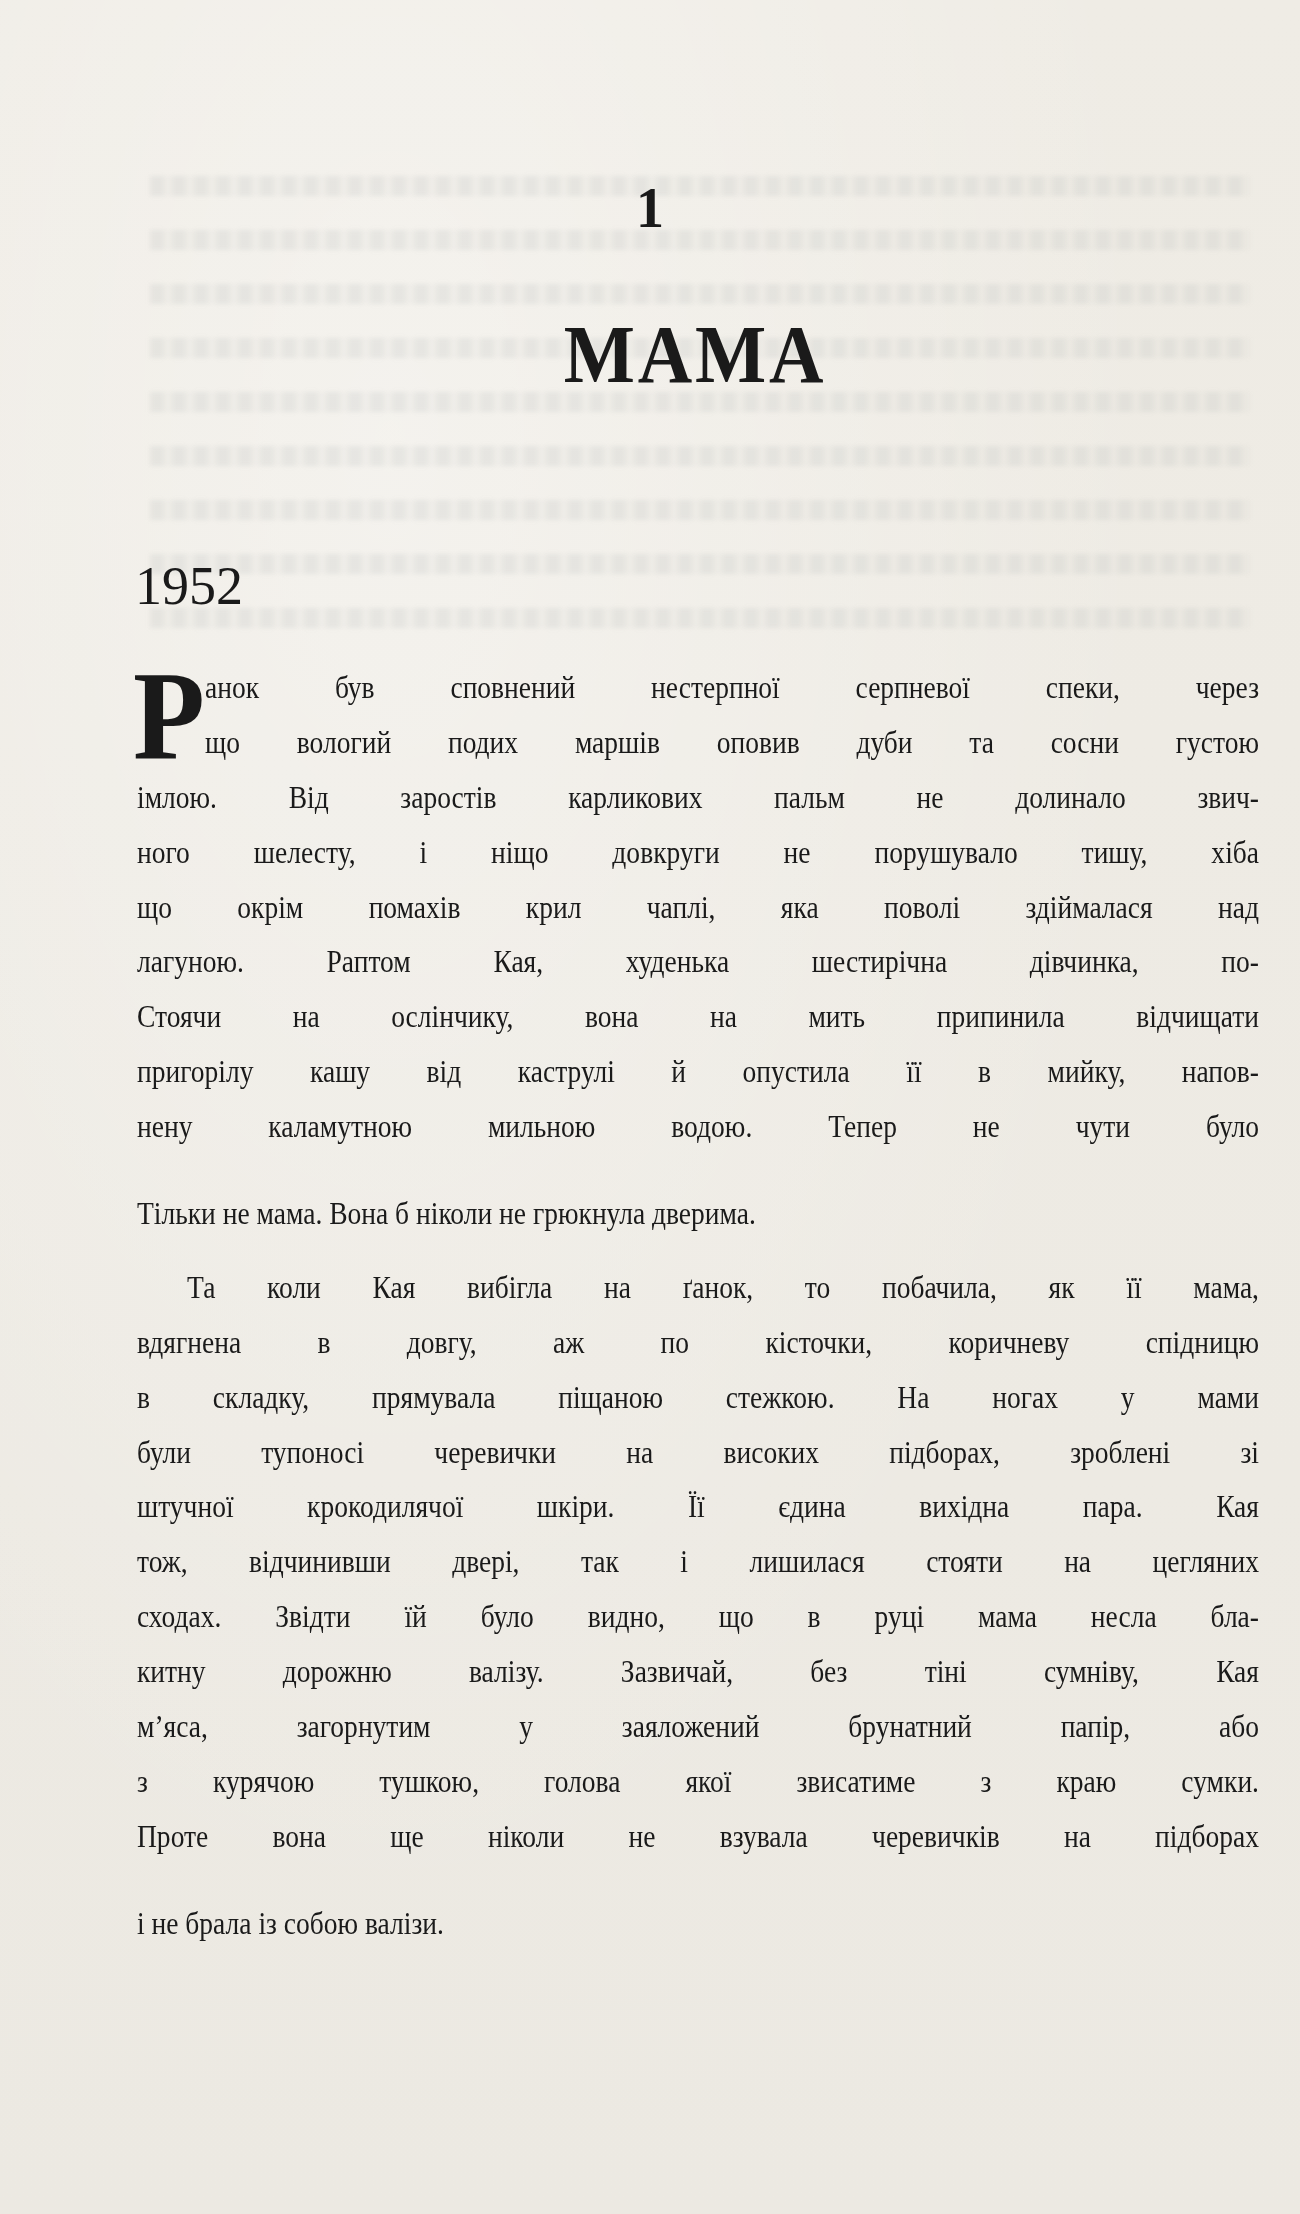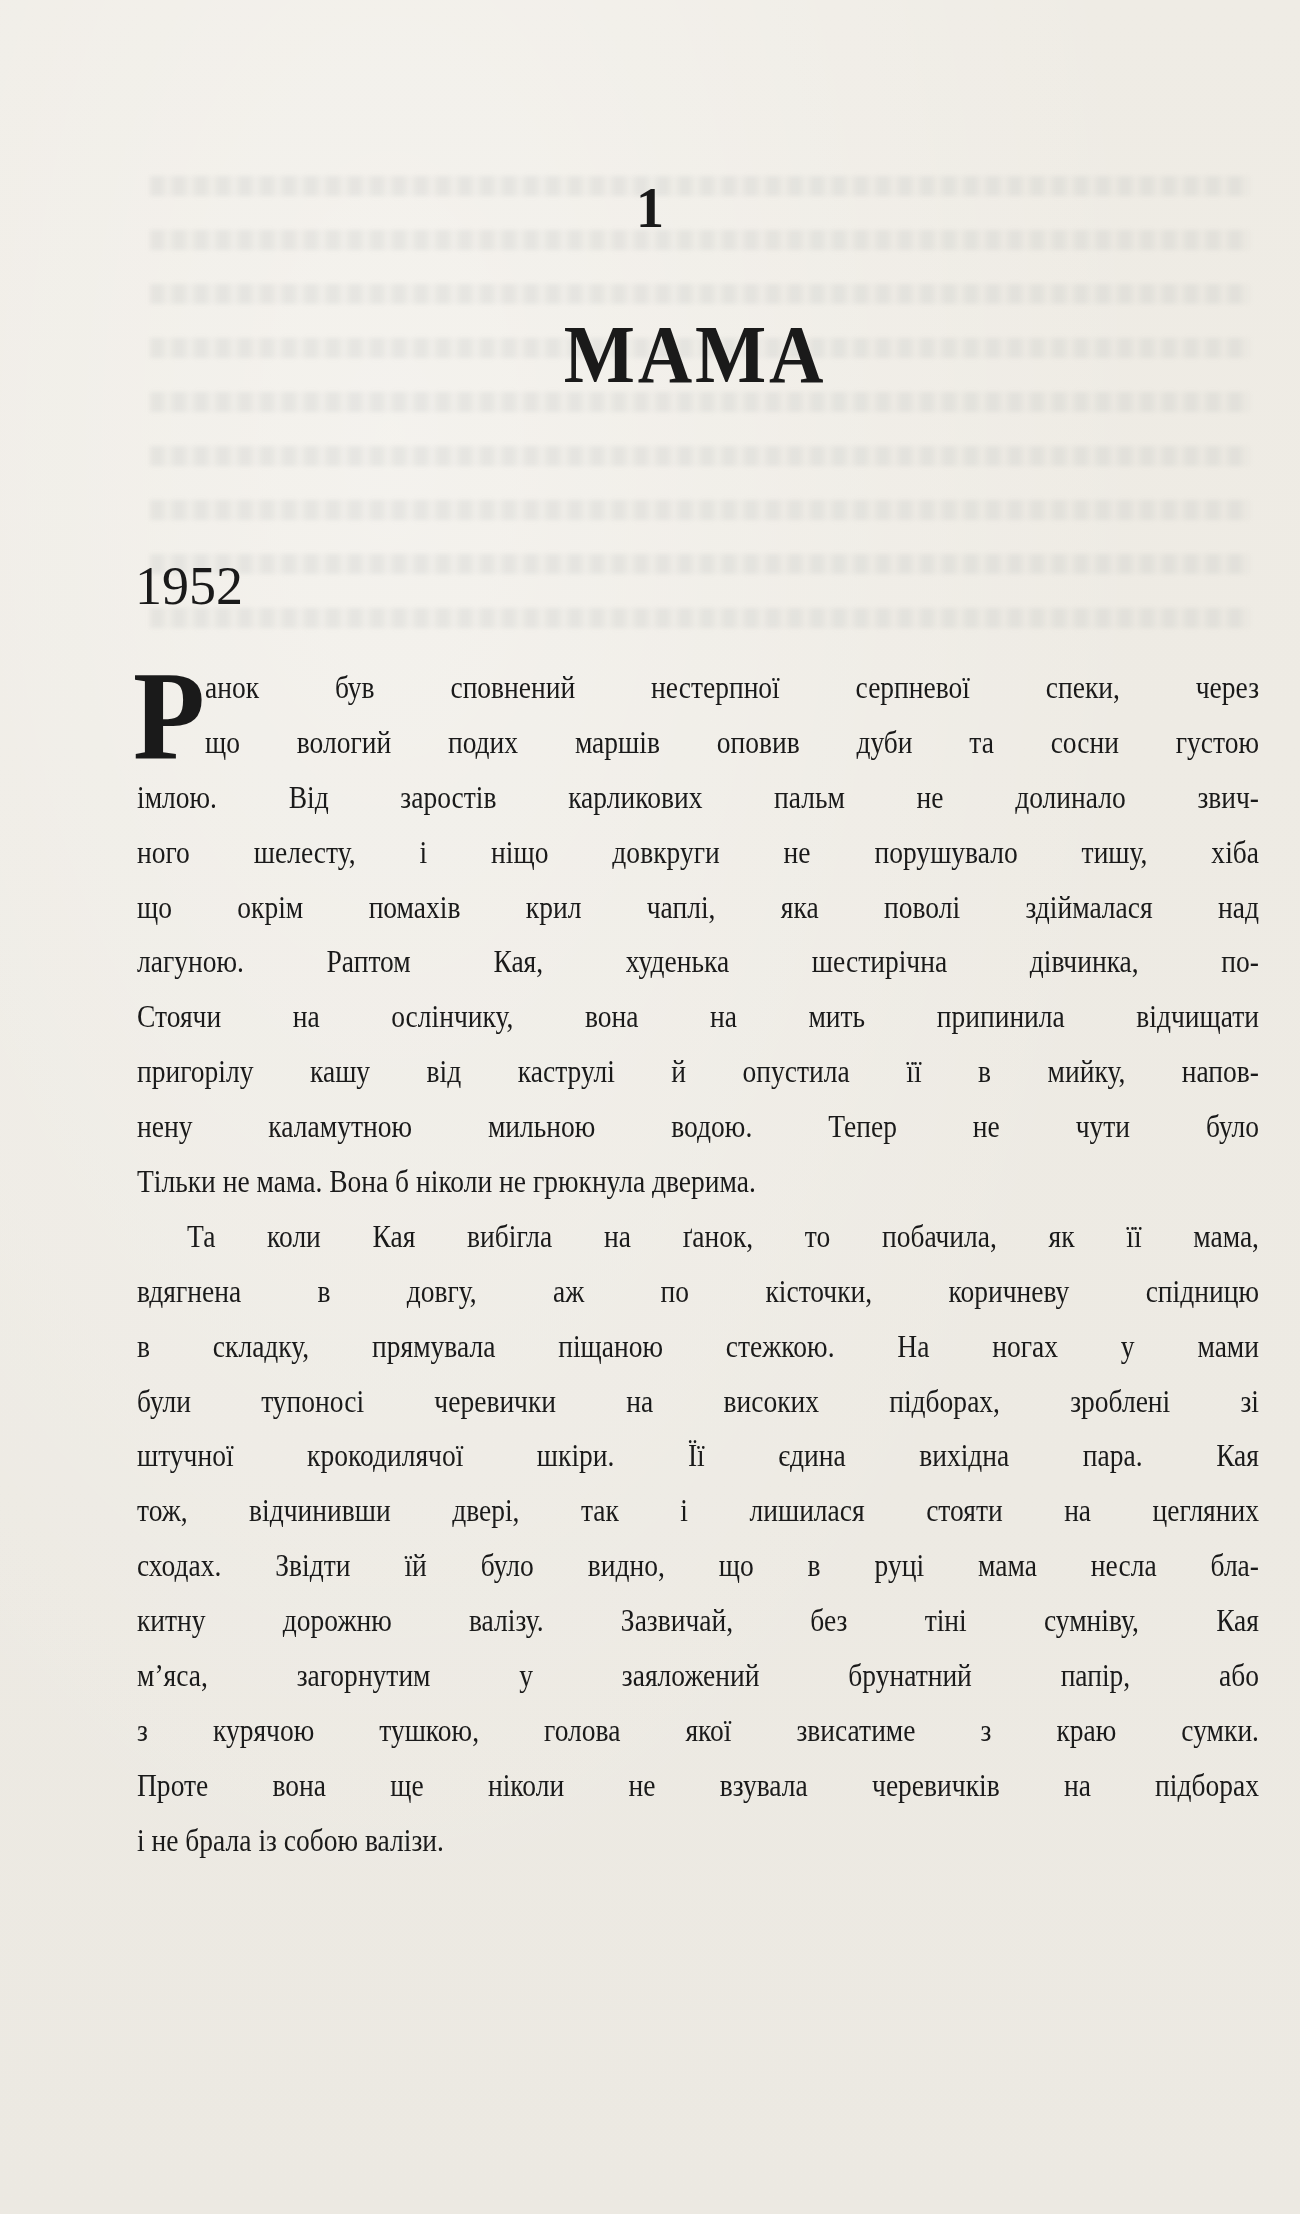--- a/index.html
+++ b/index.html
@@ -38,22 +38,22 @@
   }
   .text {
     position: absolute; left: 137px; top: 660px; width: 1122px;
     font-size: 32px; line-height: 54.9px;
   }
   .line {
     display: block; height: 54.9px; white-space: nowrap;
     text-align: justify; text-align-last: justify;
     transform-origin: 0 0;
   }
-  .line.last { text-align-last: left; }
-  .line.indented { padding-left: 50px; }
+  .line.last { text-align-last: left; margin-top: 32px; }
+  .line.indented { padding-left: 50px; margin-top: 19px; }
   .line.after-cap { padding-left: 68px; }
   .line-inner { display: inline-block; width: 100%; text-align: justify; text-align-last: justify; white-space: normal; }
   .line.last .line-inner { text-align-last: left; }
   .dropcap {
     position: absolute; left: 133px; top: 661px;
     font-size: 128px; line-height: 110px; font-weight: bold;
     transform: scaleX(0.92); transform-origin: 0 0;
   }
   .squeeze { display:inline-block; transform: scaleX(0.86); transform-origin: 0 0; width: 116.3%; }
 </style>

